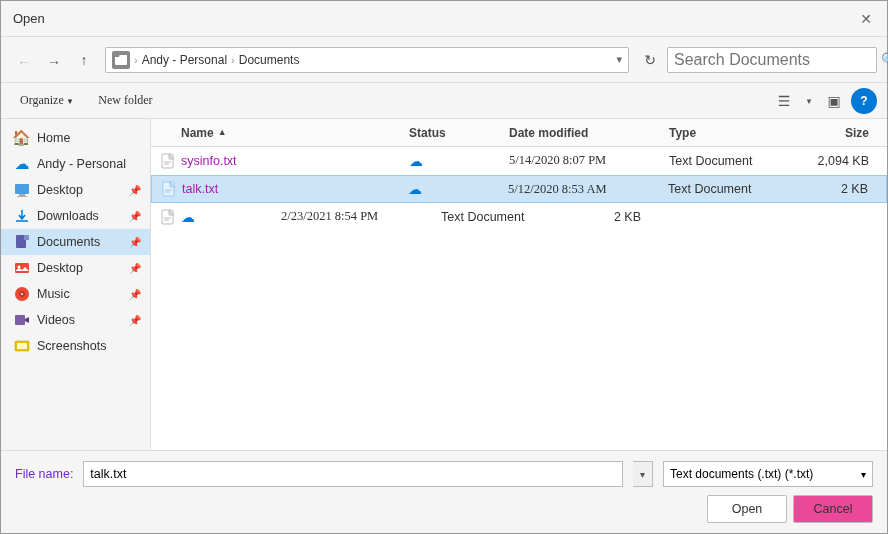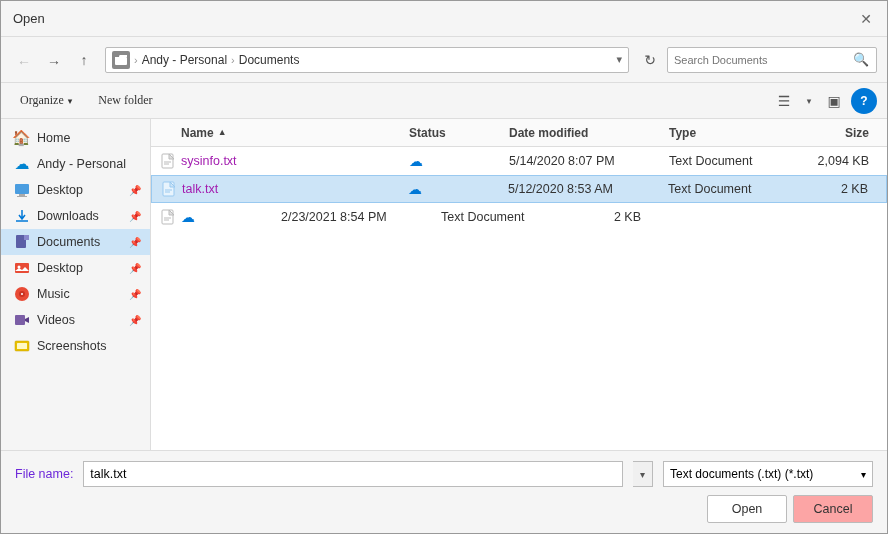--- a/index.html
+++ b/index.html
@@ -121,21 +121,21 @@
       border-radius: 2px;
       display: flex;
       align-items: center;
       background: white;
       padding: 0 6px;
     }
     .search-input {
       flex: 1;
       border: none;
       outline: none;
-      font-size: 11px;
+      font-size: 16px;
       color: #999;
       background: transparent;
     }
     .search-icon-btn {
       color: #555;
       font-size: 13px;
       cursor: pointer;
     }
 
     
@@ -279,21 +279,21 @@
       padding: 2px 8px;
       height: 28px;
       cursor: pointer;
       border-bottom: 1px solid transparent;
       font-size: 12.5px;
     }
     .file-row.selected { background: #cce4f7; border: 1px solid #99c9f0; }
     .file-icon { width: 18px; height: 18px; flex-shrink: 0; margin-right: 4px; display: flex; align-items: center; justify-content: center; font-size: 14px; color: #555; }
     .file-name { flex: 1; min-width: 0; overflow: hidden; text-overflow: ellipsis; white-space: nowrap; color: #a21caf; }
     .file-status { width: 100px; display: flex; align-items: center; }
-    .file-date { width: 160px; color: #333; }
+    .file-date { width: 160px; color: #333; font-family: Liberation Serif, serif; }
     .file-type { width: 130px; color: #333; }
     .file-size { width: 80px; text-align: right; padding-right: 10px; color: #333; }
 
     .cloud-icon { color: #0078d7; font-size: 14px; }
 
     
     .footer {
       border-top: 1px solid #ddd;
       background: #f5f5f5;
       padding: 10px 14px;
@@ -344,21 +344,21 @@
       background: white;
       border: 1px solid #bbb;
       cursor: pointer;
       font-size: 12.5px;
       color: #333;
       border-radius: 2px;
     }
     .btn-cancel {
       width: 80px;
       height: 28px;
-      background: #fca5a5;
+      background: #ec4899;
       border: 1px solid #bbb;
       cursor: pointer;
       font-size: 12.5px;
       color: #333;
       border-radius: 2px;
     }
 
     
     ::-webkit-scrollbar { width: 8px; }
     ::-webkit-scrollbar-track { background: #f0f0f0; }

